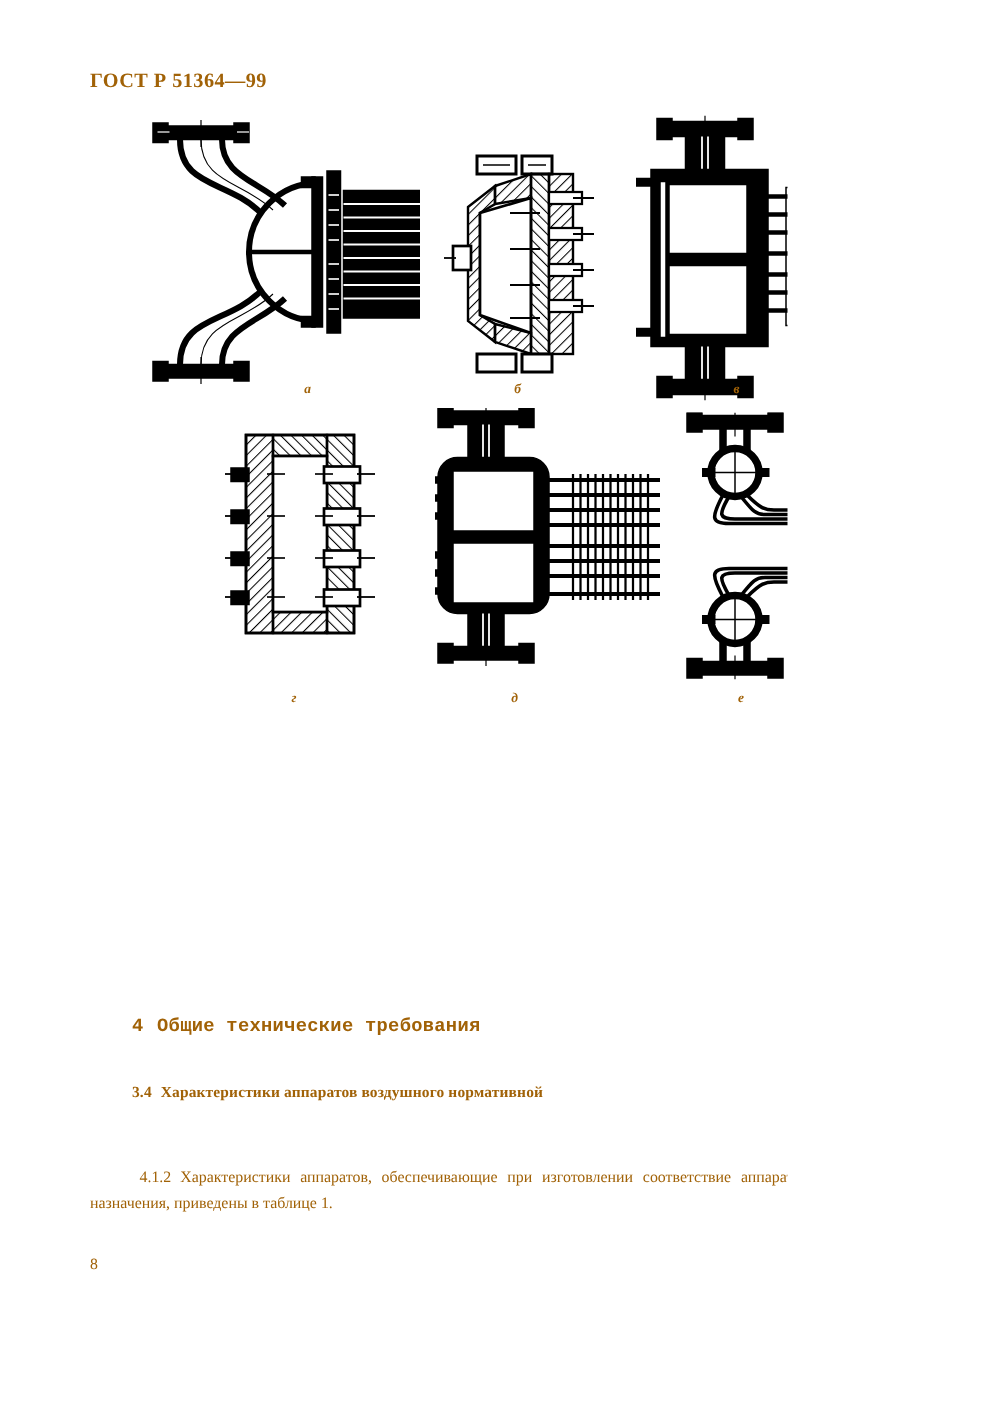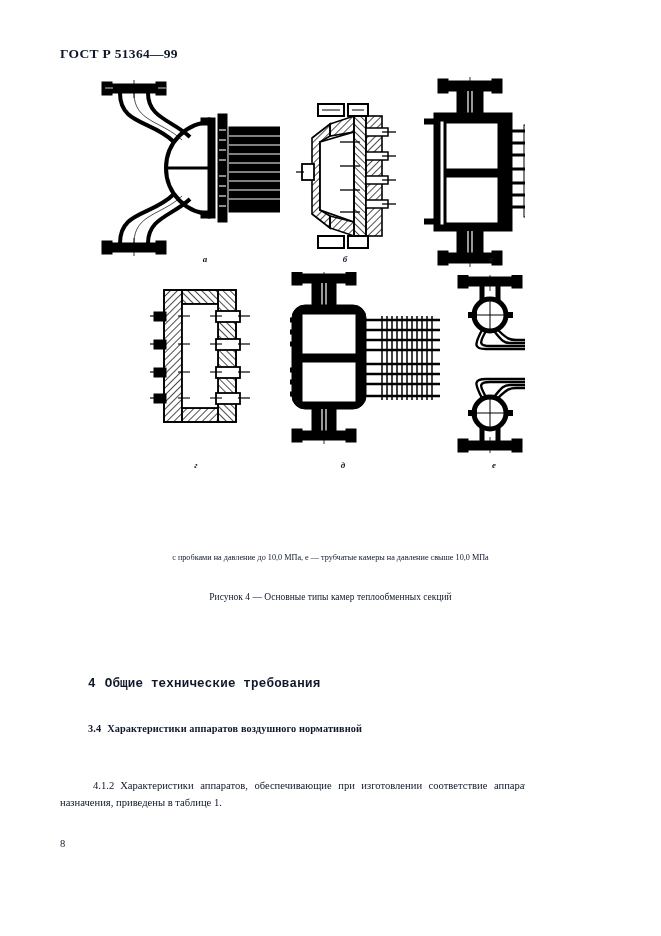--- a/index.html
+++ b/index.html
@@ -7,21 +7,21 @@
     padding: 0;
     background: #ffffff;
   }
   .page {
     position: relative;
     width: 525px;
     height: 936px;
     background: #ffffff;
     overflow: hidden;
     font-family: "Liberation Serif", "DejaVu Serif", serif;
-    color: #0f172a;
+    color: #a16207;
   }
 
   
   .std-header {
     position: absolute;
     left: 60px;
     top: 46px;
     font-family: "Liberation Serif", "DejaVu Serif", serif;
     font-weight: bold;
     font-size: 13.5px;
@@ -518,23 +518,21 @@
             <line x1="124" y1="100" x2="132" y2="100"></line>
             <line x1="124" y1="112" x2="132" y2="112"></line>
           </g>
         </g>
       </svg>
     </div>
     <div class="fig-label" style="left:484px; top:388px;">е</div>
 
   </div>
 
-  <div class="fig-note l2">с пробками на давление до 10,0 МПа, е — трубчатые камеры на давление свыше 10,0 МПа</div>
-
-  <div class="fig-caption">Рисунок 4 — Основные типы камер теплообменных секций</div>
+
 
   <div class="sec-head">
     <span class="num">4</span><span>Общие технические требования</span>
   </div>
 
   <div class="subsec-head">
     <span class="num">3.4</span><span>Характеристики аппаратов воздушного нормативной</span>
   </div>
 
 

